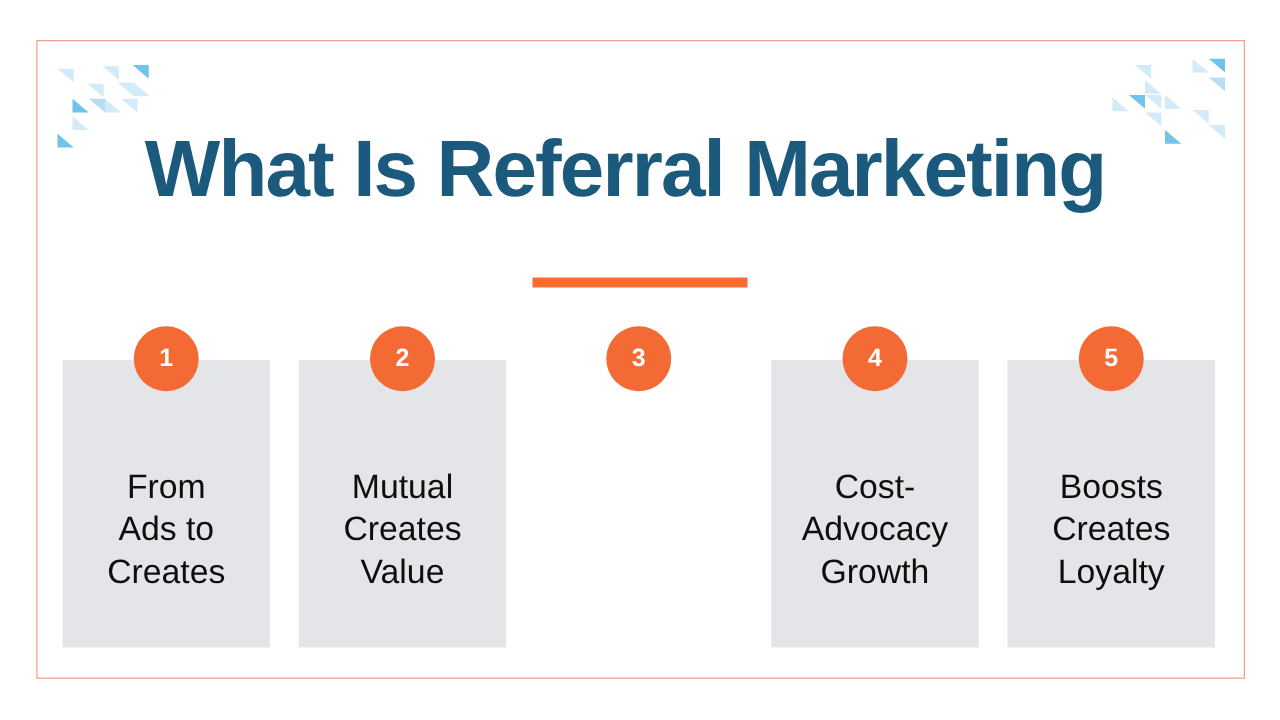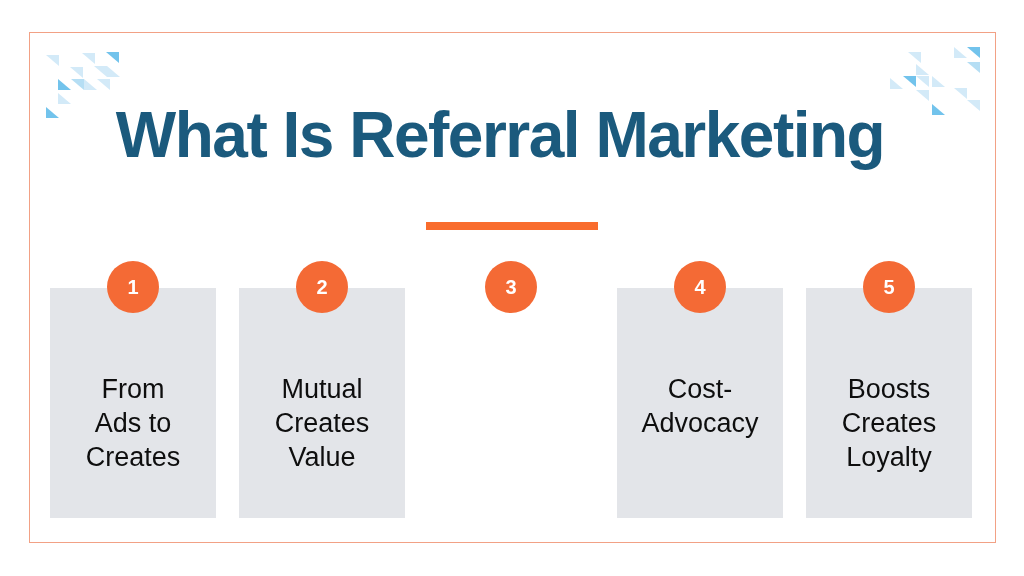--- a/index.html
+++ b/index.html
@@ -146,20 +146,21 @@
   </div>
 
   <div class="card-wrap">
     <div class="num-badge">3</div>
   </div>
 
   <div class="card-wrap">
     <div class="card">
       <div class="card-line">Cost-</div>
       <div class="card-line">Advocacy</div>
+      <div class="card-line">Growth</div>
     </div>
     <div class="num-badge">4</div>
   </div>
 
   <div class="card-wrap">
     <div class="card">
       <div class="card-line">Boosts</div>
       <div class="card-line">Creates</div>
       <div class="card-line">Loyalty</div>
     </div>

